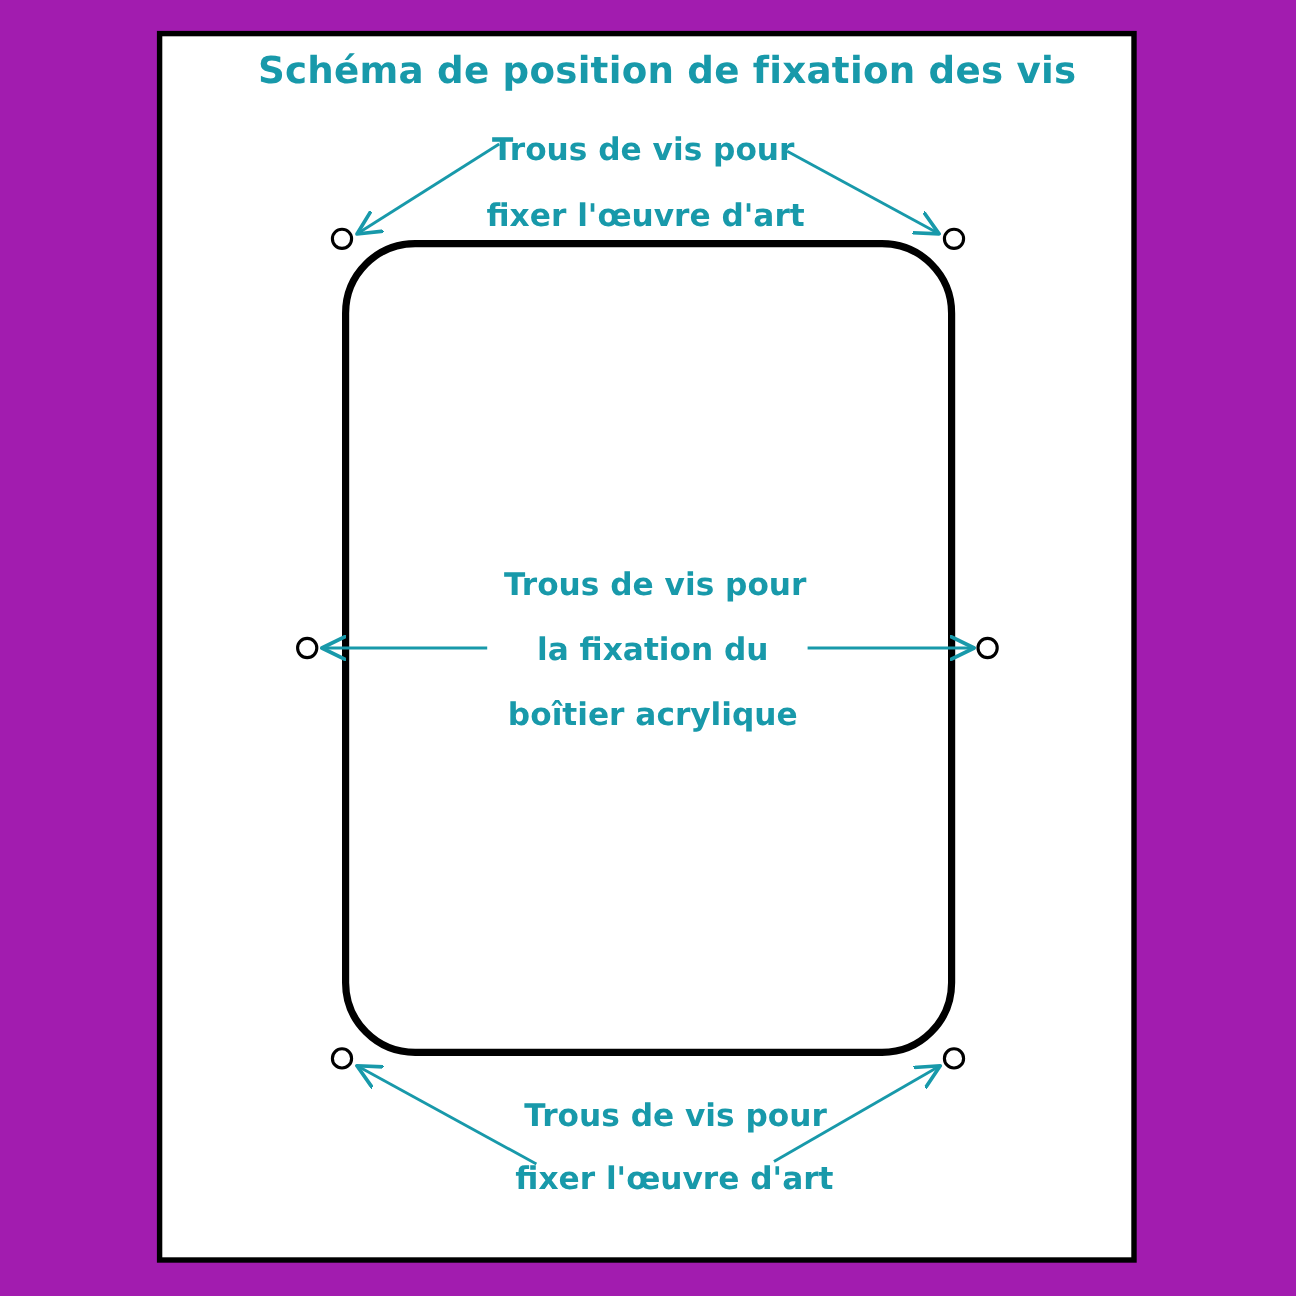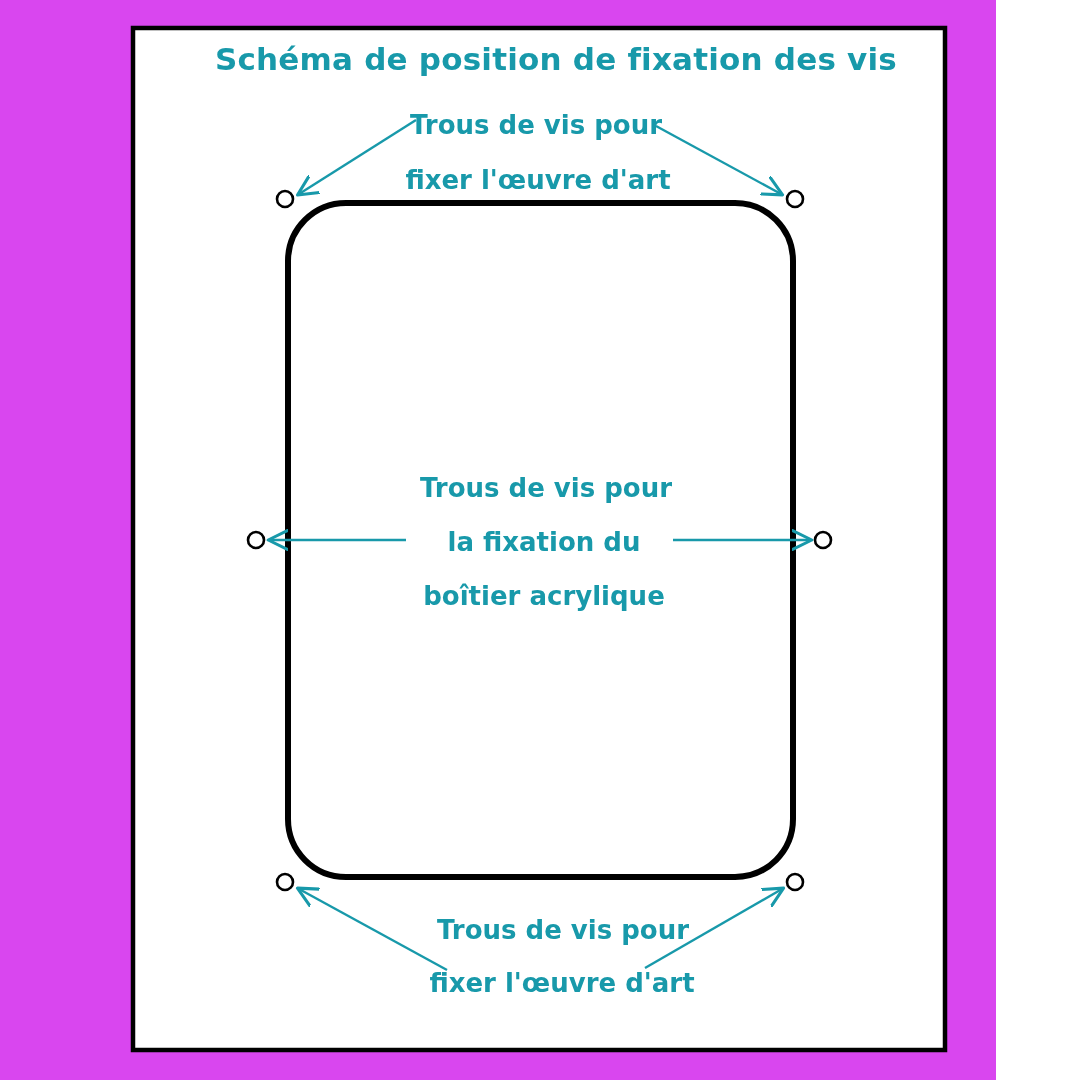--- a/index.html
+++ b/index.html
@@ -8,23 +8,23 @@
     background: #ffffff;
   }
   body {
     width: 1080px;
     height: 1080px;
     font-family: "DejaVu Sans", "Liberation Sans", sans-serif;
     overflow: hidden;
   }
   #diagram-root {
     position: relative;
-    width: 996px;
+    width: 1080px;
     height: 1080px;
-    background: #d946ef;
+    background: #a21caf;
   }
   #diagram-svg {
     position: absolute;
     inset: 0;
     width: 1080px;
     height: 1080px;
     display: block;
   }
   .label-text {
     font-weight: bold;

